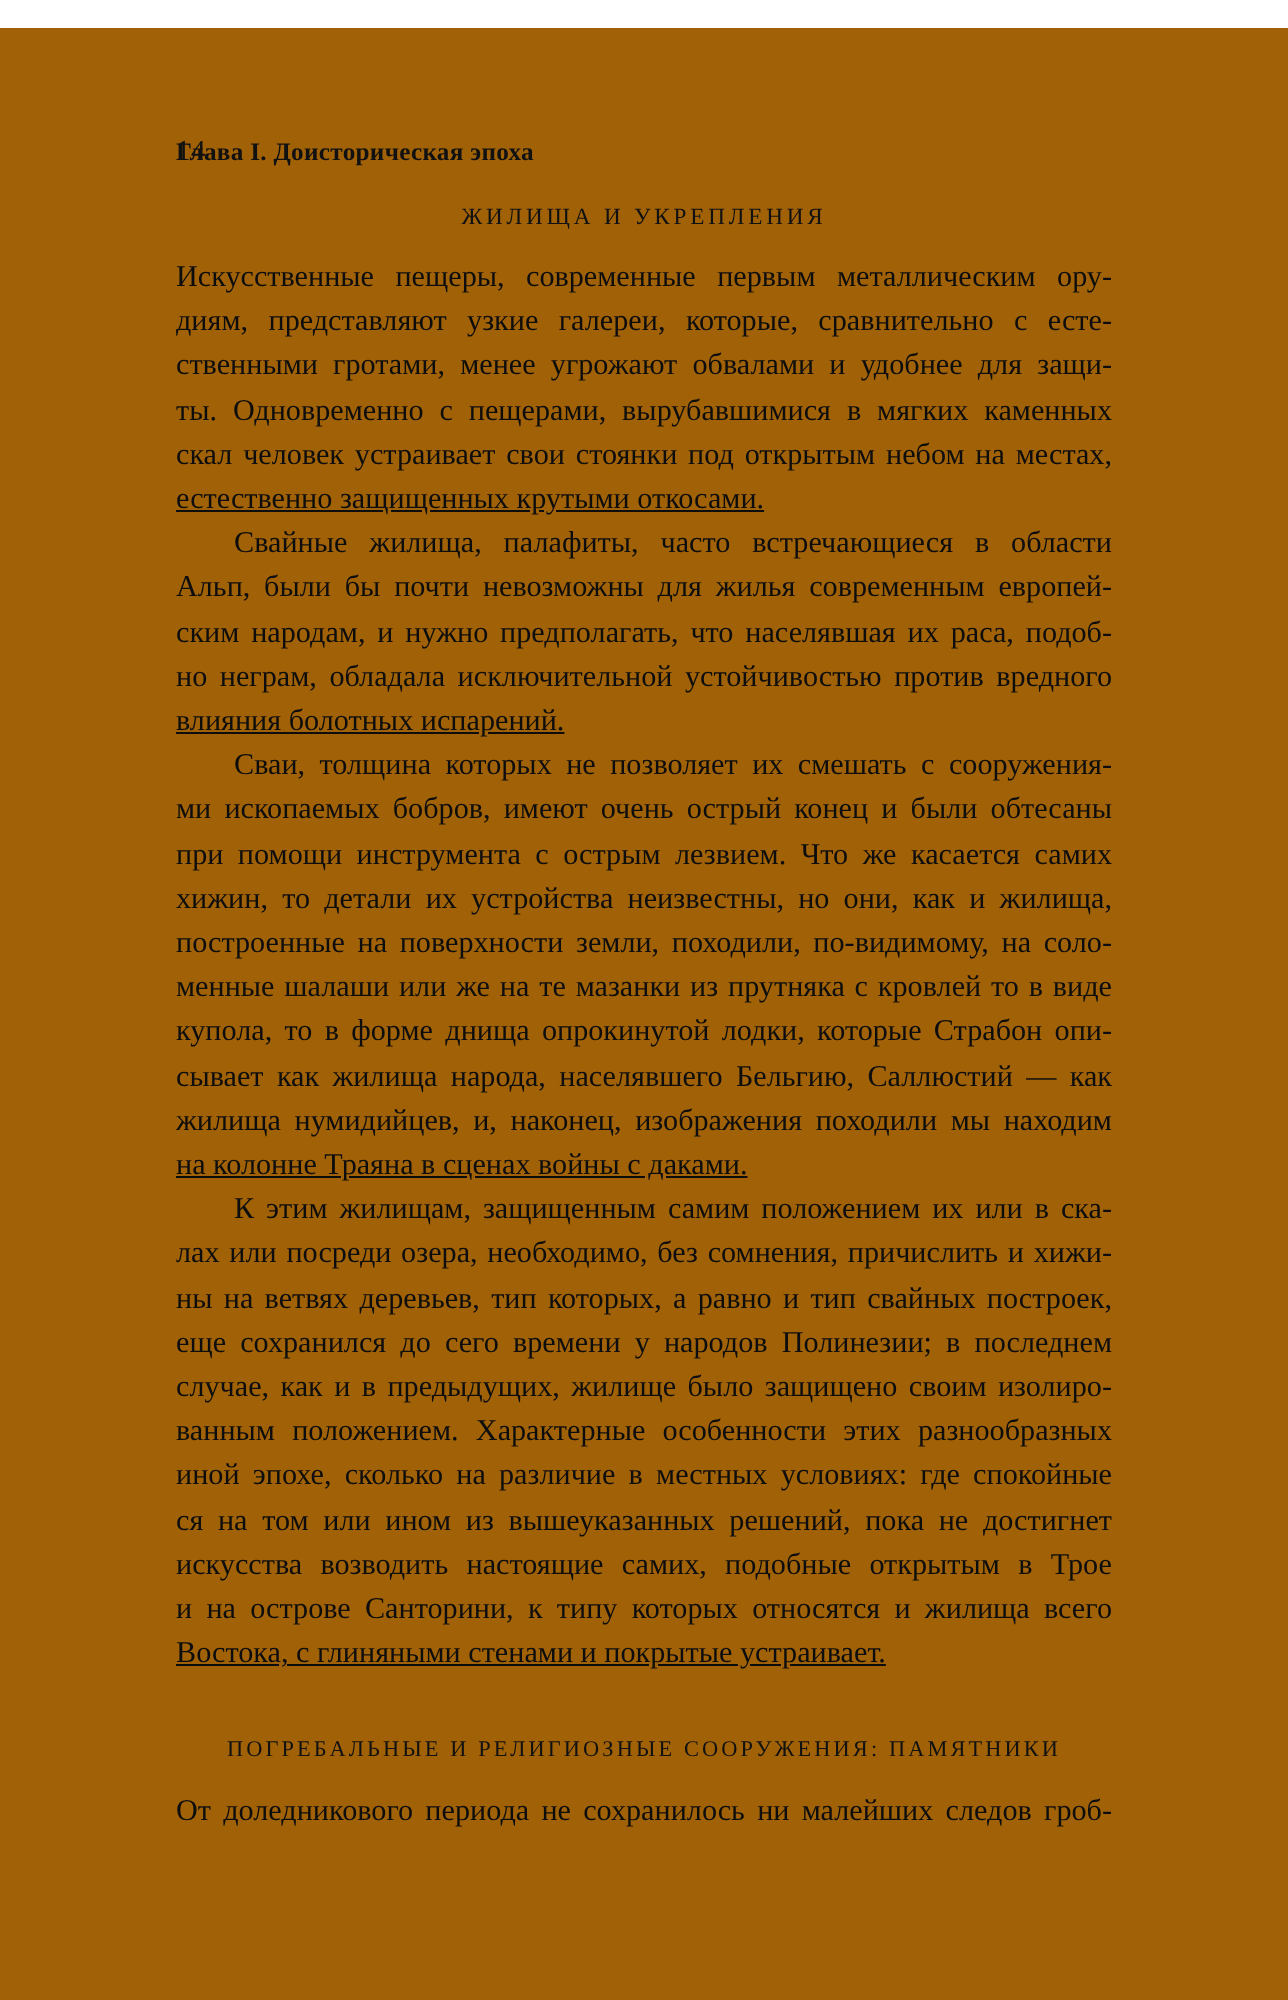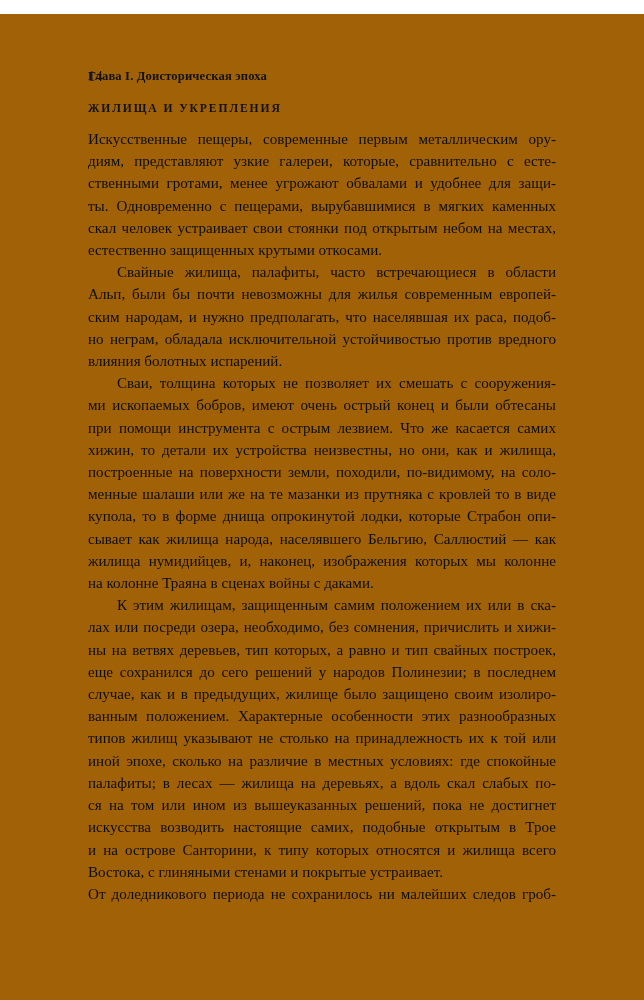--- a/index.html
+++ b/index.html
@@ -56,23 +56,23 @@
 
   
   .column {
     position: absolute;
     left: 88px;
     top: 88px;
     width: 468px;
   }
 
   .section-head {
-    text-align: left;
+    text-align: center;
     font-size: 11.6px;
-    font-weight: bold;
+    font-weight: normal;
     letter-spacing: 1.9px;
     color: #111;
     white-space: nowrap;
   }
 
   .section-head.first {
     margin: 0 0 13px 0;
   }
 
   .section-head.second {
@@ -92,20 +92,21 @@
     line-height: 22.2px;
     color: #0d0d0d;
     text-align: justify;
     text-align-last: justify;
     white-space: pre-wrap;
   }
 
   .ln.last {
     text-align: left;
     text-align-last: left;
+    text-decoration: underline;
   }
 
   .ln.indent {
     text-indent: 29px;
   }
 </style>
 </head>
 <body>
 
 <div class="page">
@@ -138,39 +139,38 @@
 
     <div class="lines">
         <span class="ln indent">Сваи, толщина которых не позволяет их смешать с сооружения-</span>
         <span class="ln">ми ископаемых бобров, имеют очень острый конец и были обтесаны</span>
         <span class="ln">при помощи инструмента с острым лезвием. Что же касается самих</span>
         <span class="ln">хижин, то детали их устройства неизвестны, но они, как и жилища,</span>
         <span class="ln">построенные на поверхности земли, походили, по-видимому, на соло-</span>
         <span class="ln">менные шалаши или же на те мазанки из прутняка с кровлей то в виде</span>
         <span class="ln">купола, то в форме днища опрокинутой лодки, которые Страбон опи-</span>
         <span class="ln">сывает как жилища народа, населявшего Бельгию, Саллюстий — как</span>
-        <span class="ln">жилища нумидийцев, и, наконец, изображения которых мы колонне</span>
+        <span class="ln">жилища нумидийцев, и, наконец, изображения походили мы находим</span>
         <span class="ln last">на колонне Траяна в сценах войны с даками.</span>
       </div>
 
     <div class="lines">
         <span class="ln indent">К этим жилищам, защищенным самим положением их или в ска-</span>
         <span class="ln">лах или посреди озера, необходимо, без сомнения, причислить и хижи-</span>
         <span class="ln">ны на ветвях деревьев, тип которых, а равно и тип свайных построек,</span>
-        <span class="ln">еще сохранился до сего решений у народов Полинезии; в последнем</span>
+        <span class="ln">еще сохранился до сего времени у народов Полинезии; в последнем</span>
         <span class="ln">случае, как и в предыдущих, жилище было защищено своим изолиро-</span>
         <span class="ln">ванным положением. Характерные особенности этих разнообразных</span>
-        <span class="ln">типов жилищ указывают не столько на принадлежность их к той или</span>
         <span class="ln">иной эпохе, сколько на различие в местных условиях: где спокойные</span>
-        <span class="ln">палафиты; в лесах — жилища на деревьях, а вдоль скал слабых по-</span>
         <span class="ln">ся на том или ином из вышеуказанных решений, пока не достигнет</span>
         <span class="ln">искусства возводить настоящие самих, подобные открытым в Трое</span>
         <span class="ln">и на острове Санторини, к типу которых относятся и жилища всего</span>
         <span class="ln last">Востока, с глиняными стенами и покрытые устраивает.</span>
       </div>
 
+    <div class="section-head second">ПОГРЕБАЛЬНЫЕ И РЕЛИГИОЗНЫЕ СООРУЖЕНИЯ: ПАМЯТНИКИ</div>
 
     <div class="lines">
         <span class="ln">От доледникового периода не сохранилось ни малейших следов гроб-</span>
       </div>
 
   </div>
 </div>
 
 </body></html>

